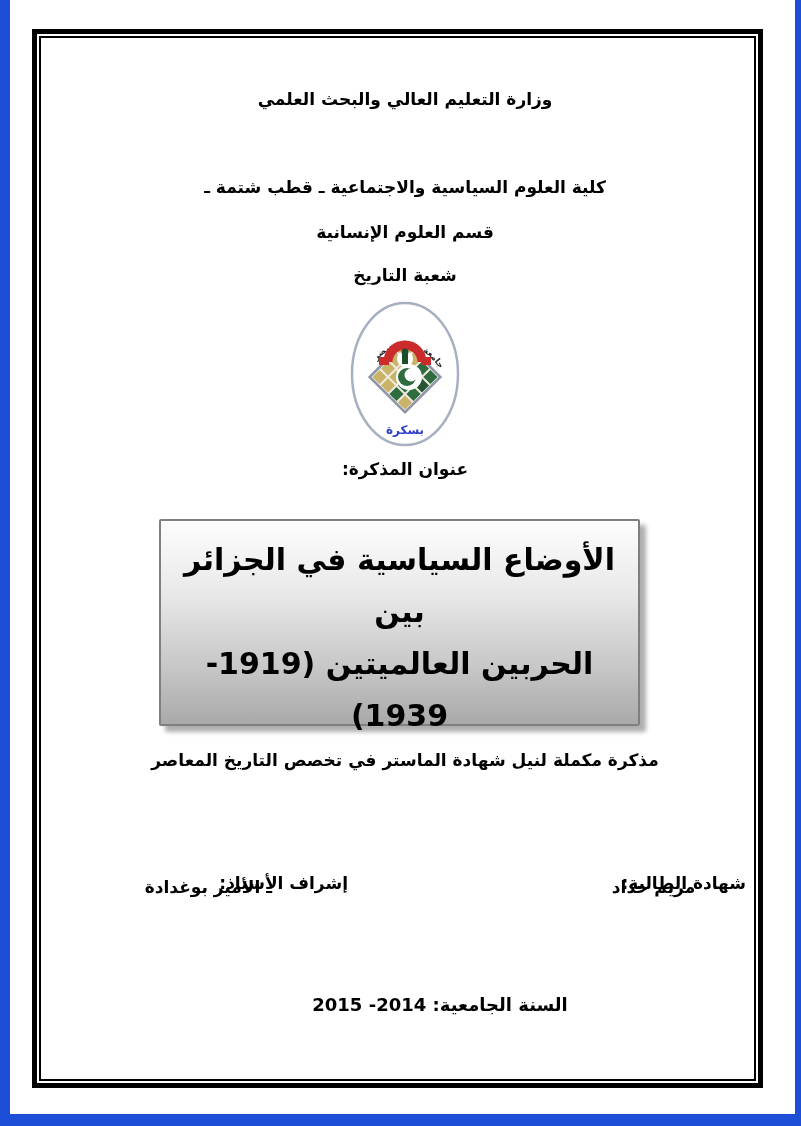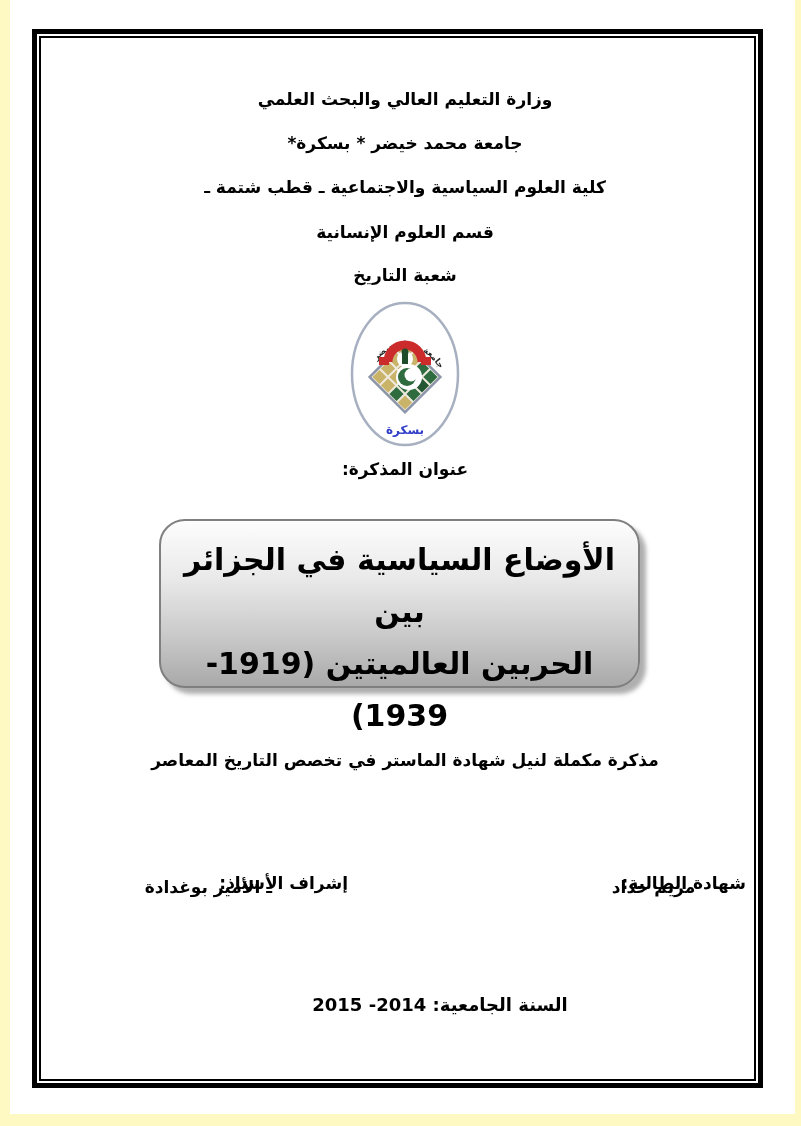--- a/index.html
+++ b/index.html
@@ -4,21 +4,21 @@
 <style>
   html,body{margin:0;padding:0;}
   body{
     background:#e7e7e7;
     font-family:"DejaVu Sans","Liberation Sans",sans-serif;
     -webkit-font-smoothing:antialiased;
   }
   .page{
     position:relative;
     width:801px;height:1126px;
-    background:#fef9c3;
+    background:#1d4ed8;
     overflow:hidden;
   }
   .sheet{
     position:absolute;left:10px;top:0;
     width:785px;height:1114px;
     background:#ffffff;
   }
   .frame{
     position:absolute;left:32px;top:29px;
     width:731px;height:1059px;
@@ -42,24 +42,24 @@
   }
   .hline{font-size:17px;line-height:22px;}
   .title-label{font-size:17px;}
   .degree-line{font-size:17px;}
   .col-label{font-size:17px;margin-top:44px;}
   .col-name{font-size:17px;}
   .year-line{font-size:18px;}
   .title-box{
     position:absolute;
     left:159px;top:519px;
-    width:481px;height:169px;
+    width:481px;height:207px;
     box-sizing:border-box;
     border:2px solid #7f7f7f;
-    border-radius:26px;
+    border-radius:2px;
     background:linear-gradient(180deg,#fdfdfd 0%,#e9e9e9 35%,#c7c7c7 72%,#a9a9a9 100%);
     box-shadow:6px 6px 4px rgba(110,110,110,0.55);
   }
   .title-box .title-text{
     padding-top:13px;
     font-size:30px;
     font-weight:bold;
     line-height:52px;
     text-align:center;
     direction:rtl;
@@ -75,21 +75,20 @@
 
 <div class="page">
 
   <div class="sheet"></div>
 
   <div class="frame">
     <div class="frame-inner"></div>
   </div>
 
   <div class="txt centered hline" style="top:88px">وزارة التعليم العالي والبحث العلمي</div>
-  <div class="txt centered hline" style="top:132px">جامعة محمد خيضر * بسكرة*</div>
   <div class="txt centered hline" style="top:176px">كلية العلوم السياسية والاجتماعية ـ قطب شتمة ـ</div>
   <div class="txt centered hline" style="top:264px">شعبة التاريخ</div>
   <div class="txt centered hline" style="top:221px">قسم العلوم الإنسانية</div>
 
   <div class="logo-wrap">
     <svg width="112" height="150" viewBox="0 0 112 150">
       <ellipse cx="56" cy="75" rx="53" ry="71" fill="#ffffff" stroke="#a7b0c0" stroke-width="2.5"></ellipse>
       <defs>
         <path id="arcpath" d="M 15 84 A 45 62 0 0 1 97 84" fill="none"></path>
       </defs>

